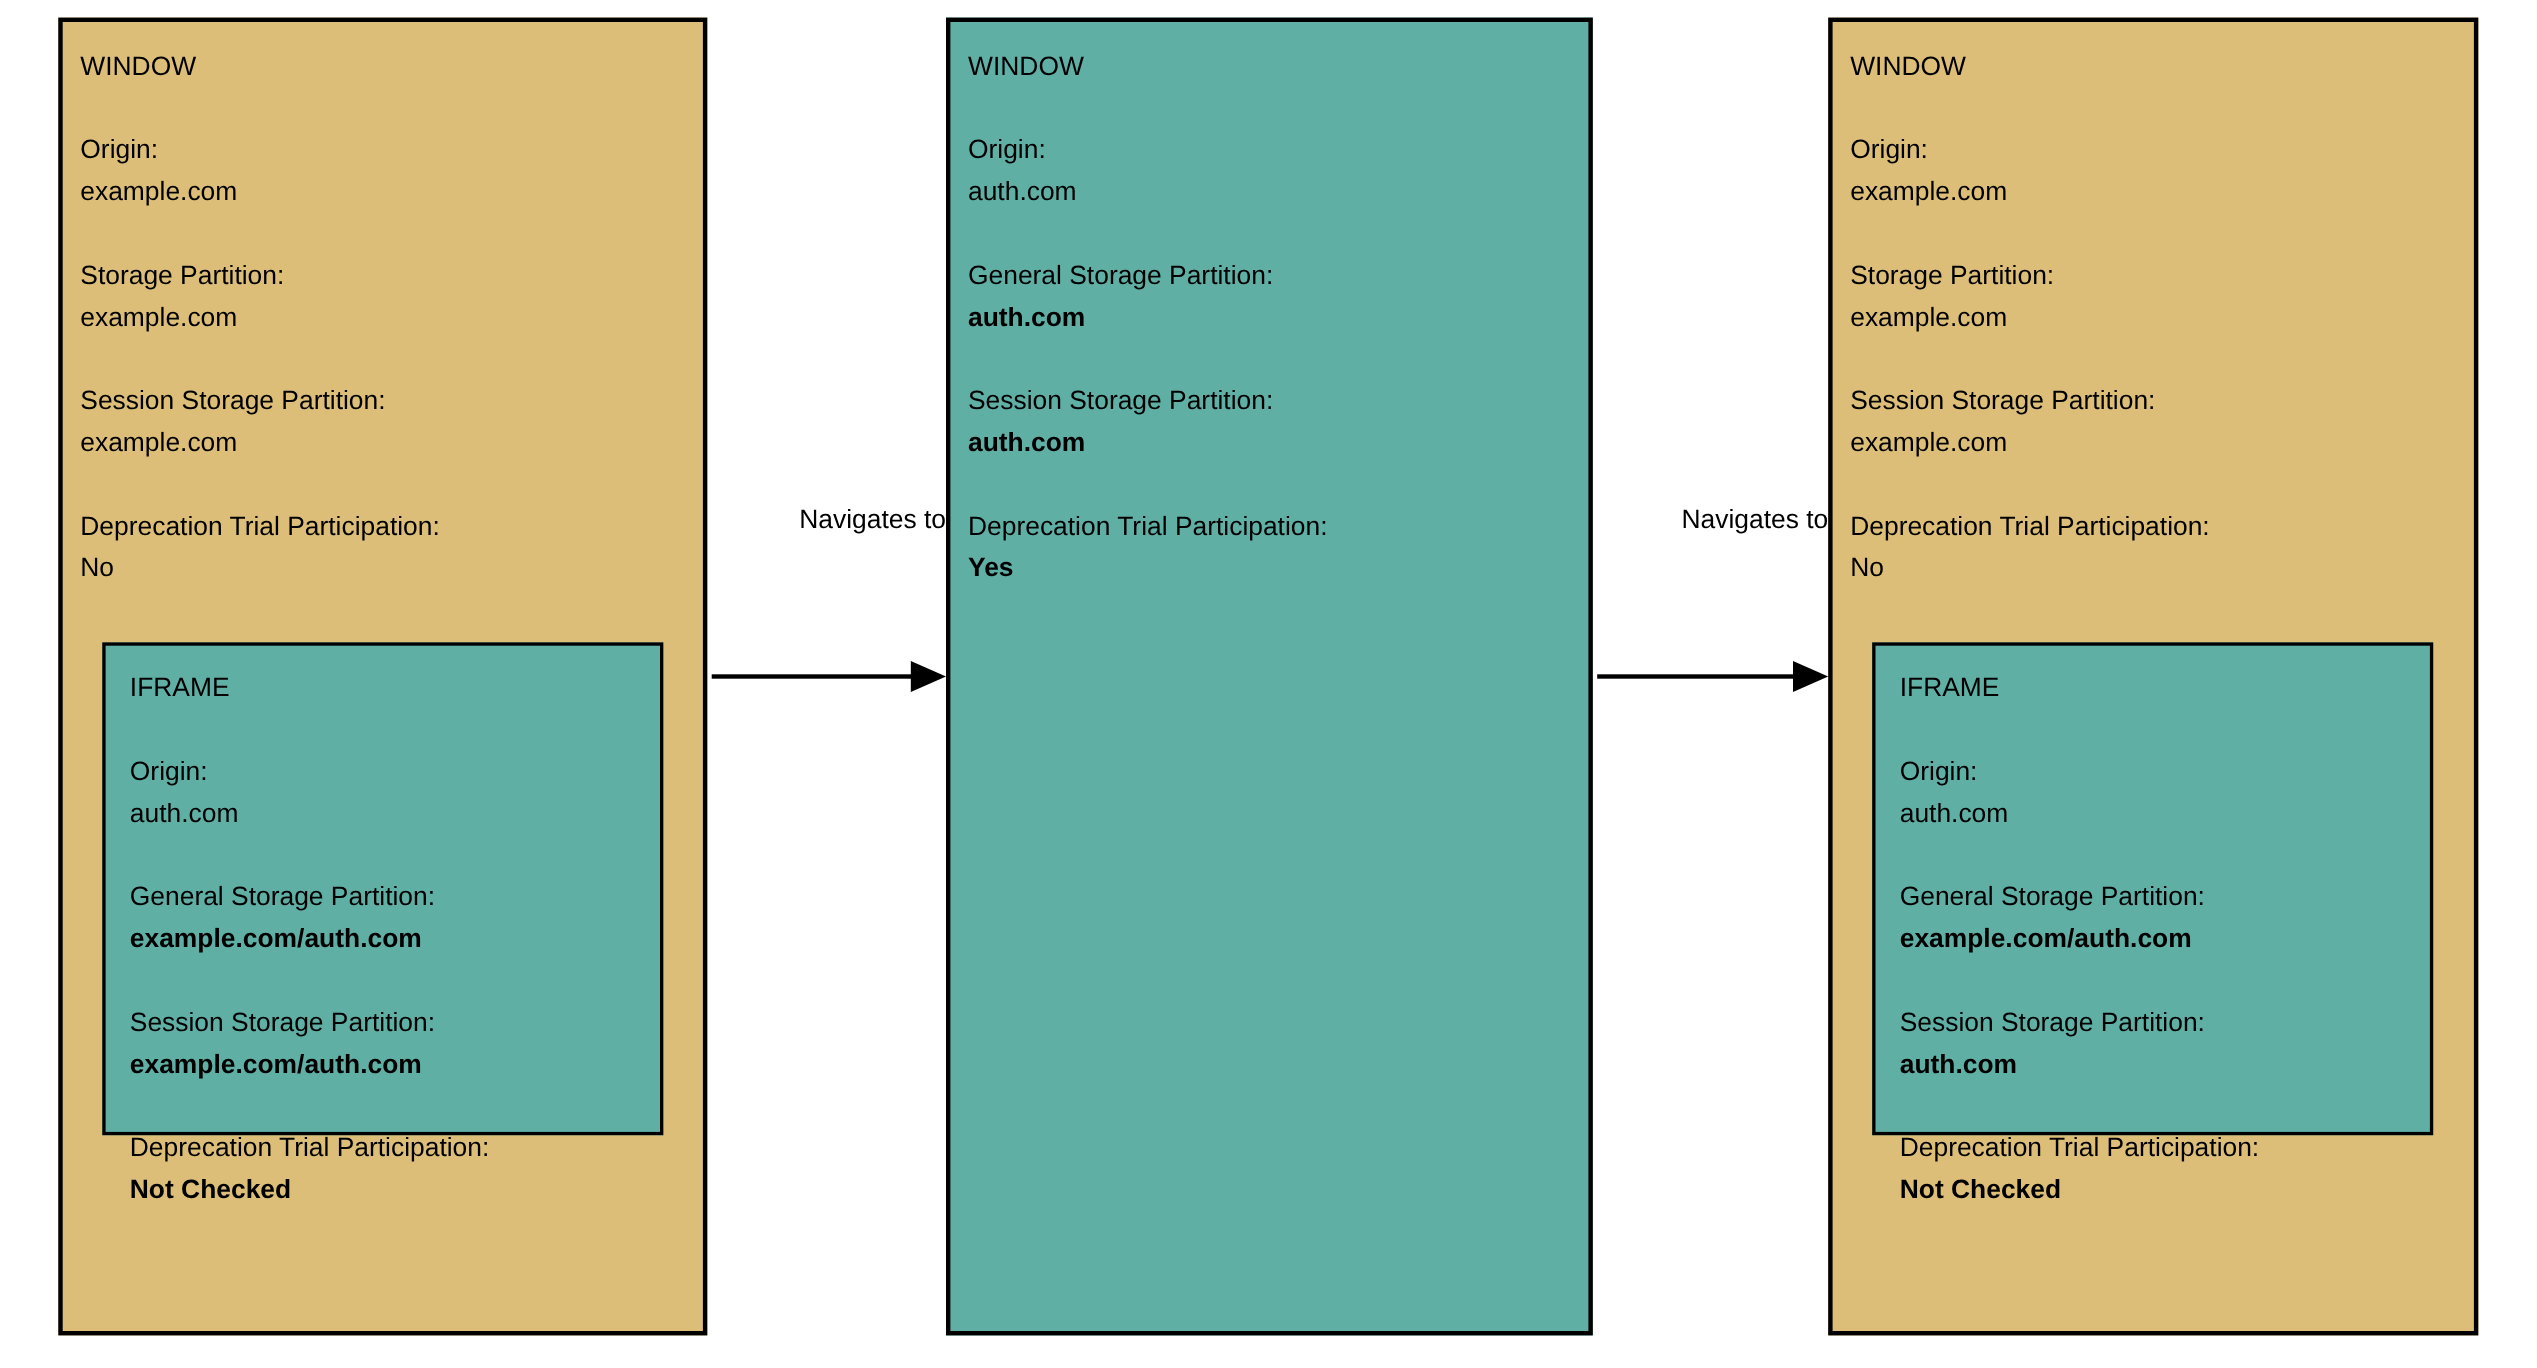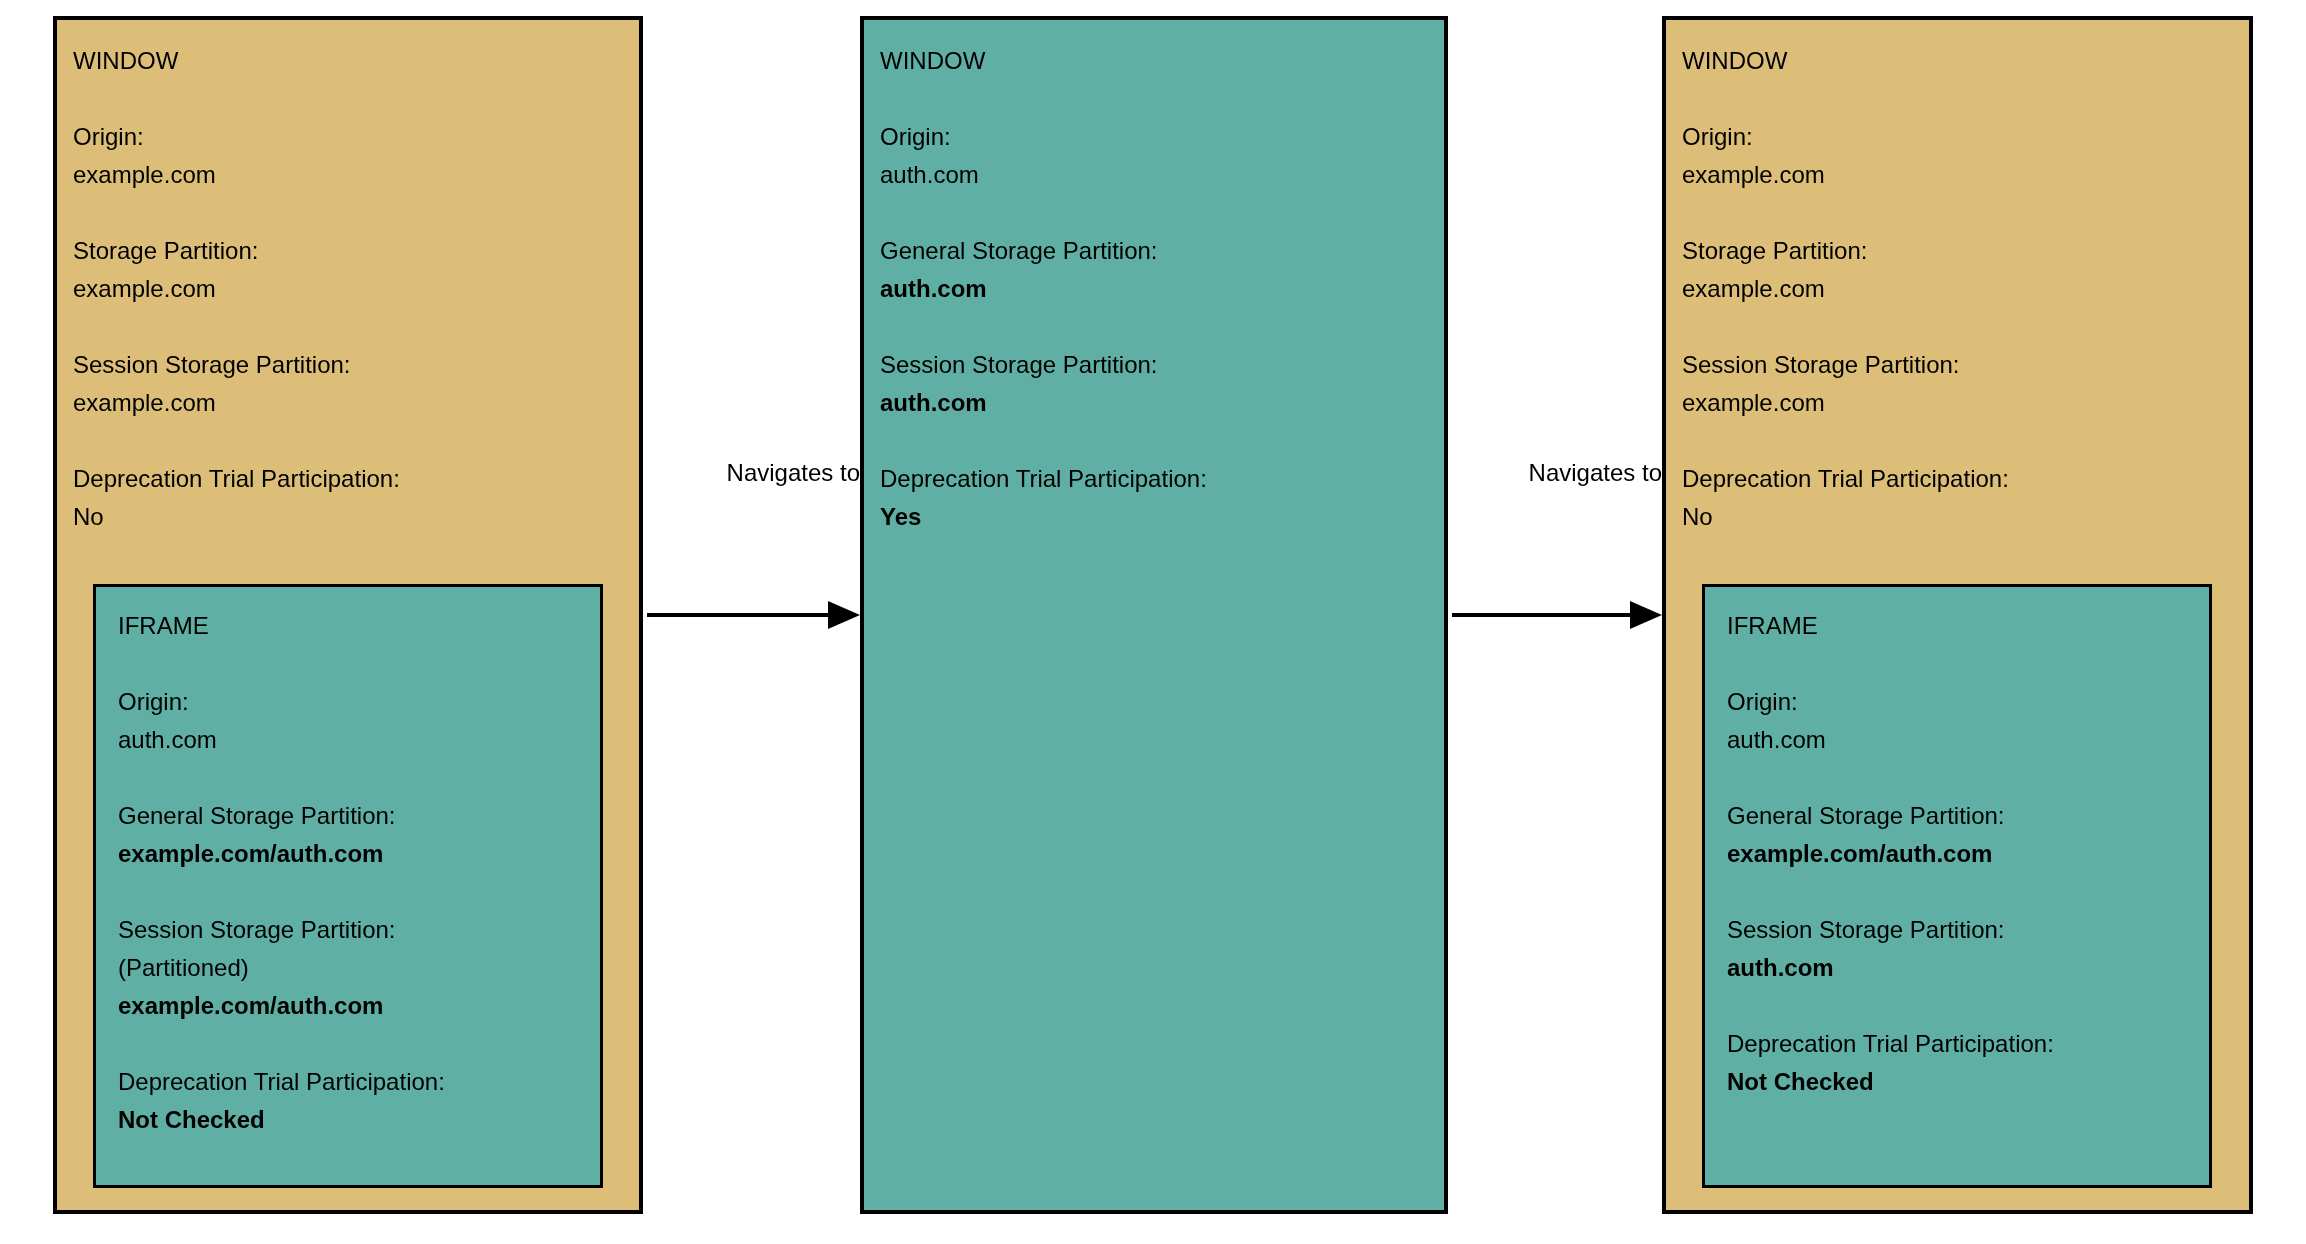--- a/index.html
+++ b/index.html
@@ -21,21 +21,21 @@
     border: 4px solid #000000;
     padding: 22px 16px 0 16px;
   }
   .window.tan  { background: #DCBE78; }
   .window.teal { background: #5FAFA5; }
   .iframe-box {
     position: absolute;
     left: 36px;
     top: 564px;
     width: 510px;
-    height: 604px;
+    height: 448px;
     background: #5FAFA5;
     border: 3px solid #000000;
     padding: 20px 14px 0 22px;
   }
   .box-title { margin-bottom: 38px; }
   .field { margin-bottom: 38px; }
   .value.bold { font-weight: bold; }
   .arrow-line {
     position: absolute;
     height: 4px;
@@ -84,21 +84,20 @@
       <div class="field">
         <div class="label">Origin:</div>
         <div class="value">auth.com</div>
       </div>
       <div class="field">
         <div class="label">General Storage Partition:</div>
         <div class="value bold">example.com/auth.com</div>
       </div>
       <div class="field">
         <div class="label">Session Storage Partition:</div>
-        <div class="value">(Partitioned)</div>
         <div class="value bold">example.com/auth.com</div>
       </div>
       <div class="field">
         <div class="label">Deprecation Trial Participation:</div>
         <div class="value bold">Not Checked</div>
       </div>
     </div>
   </div>
 
   <div>

